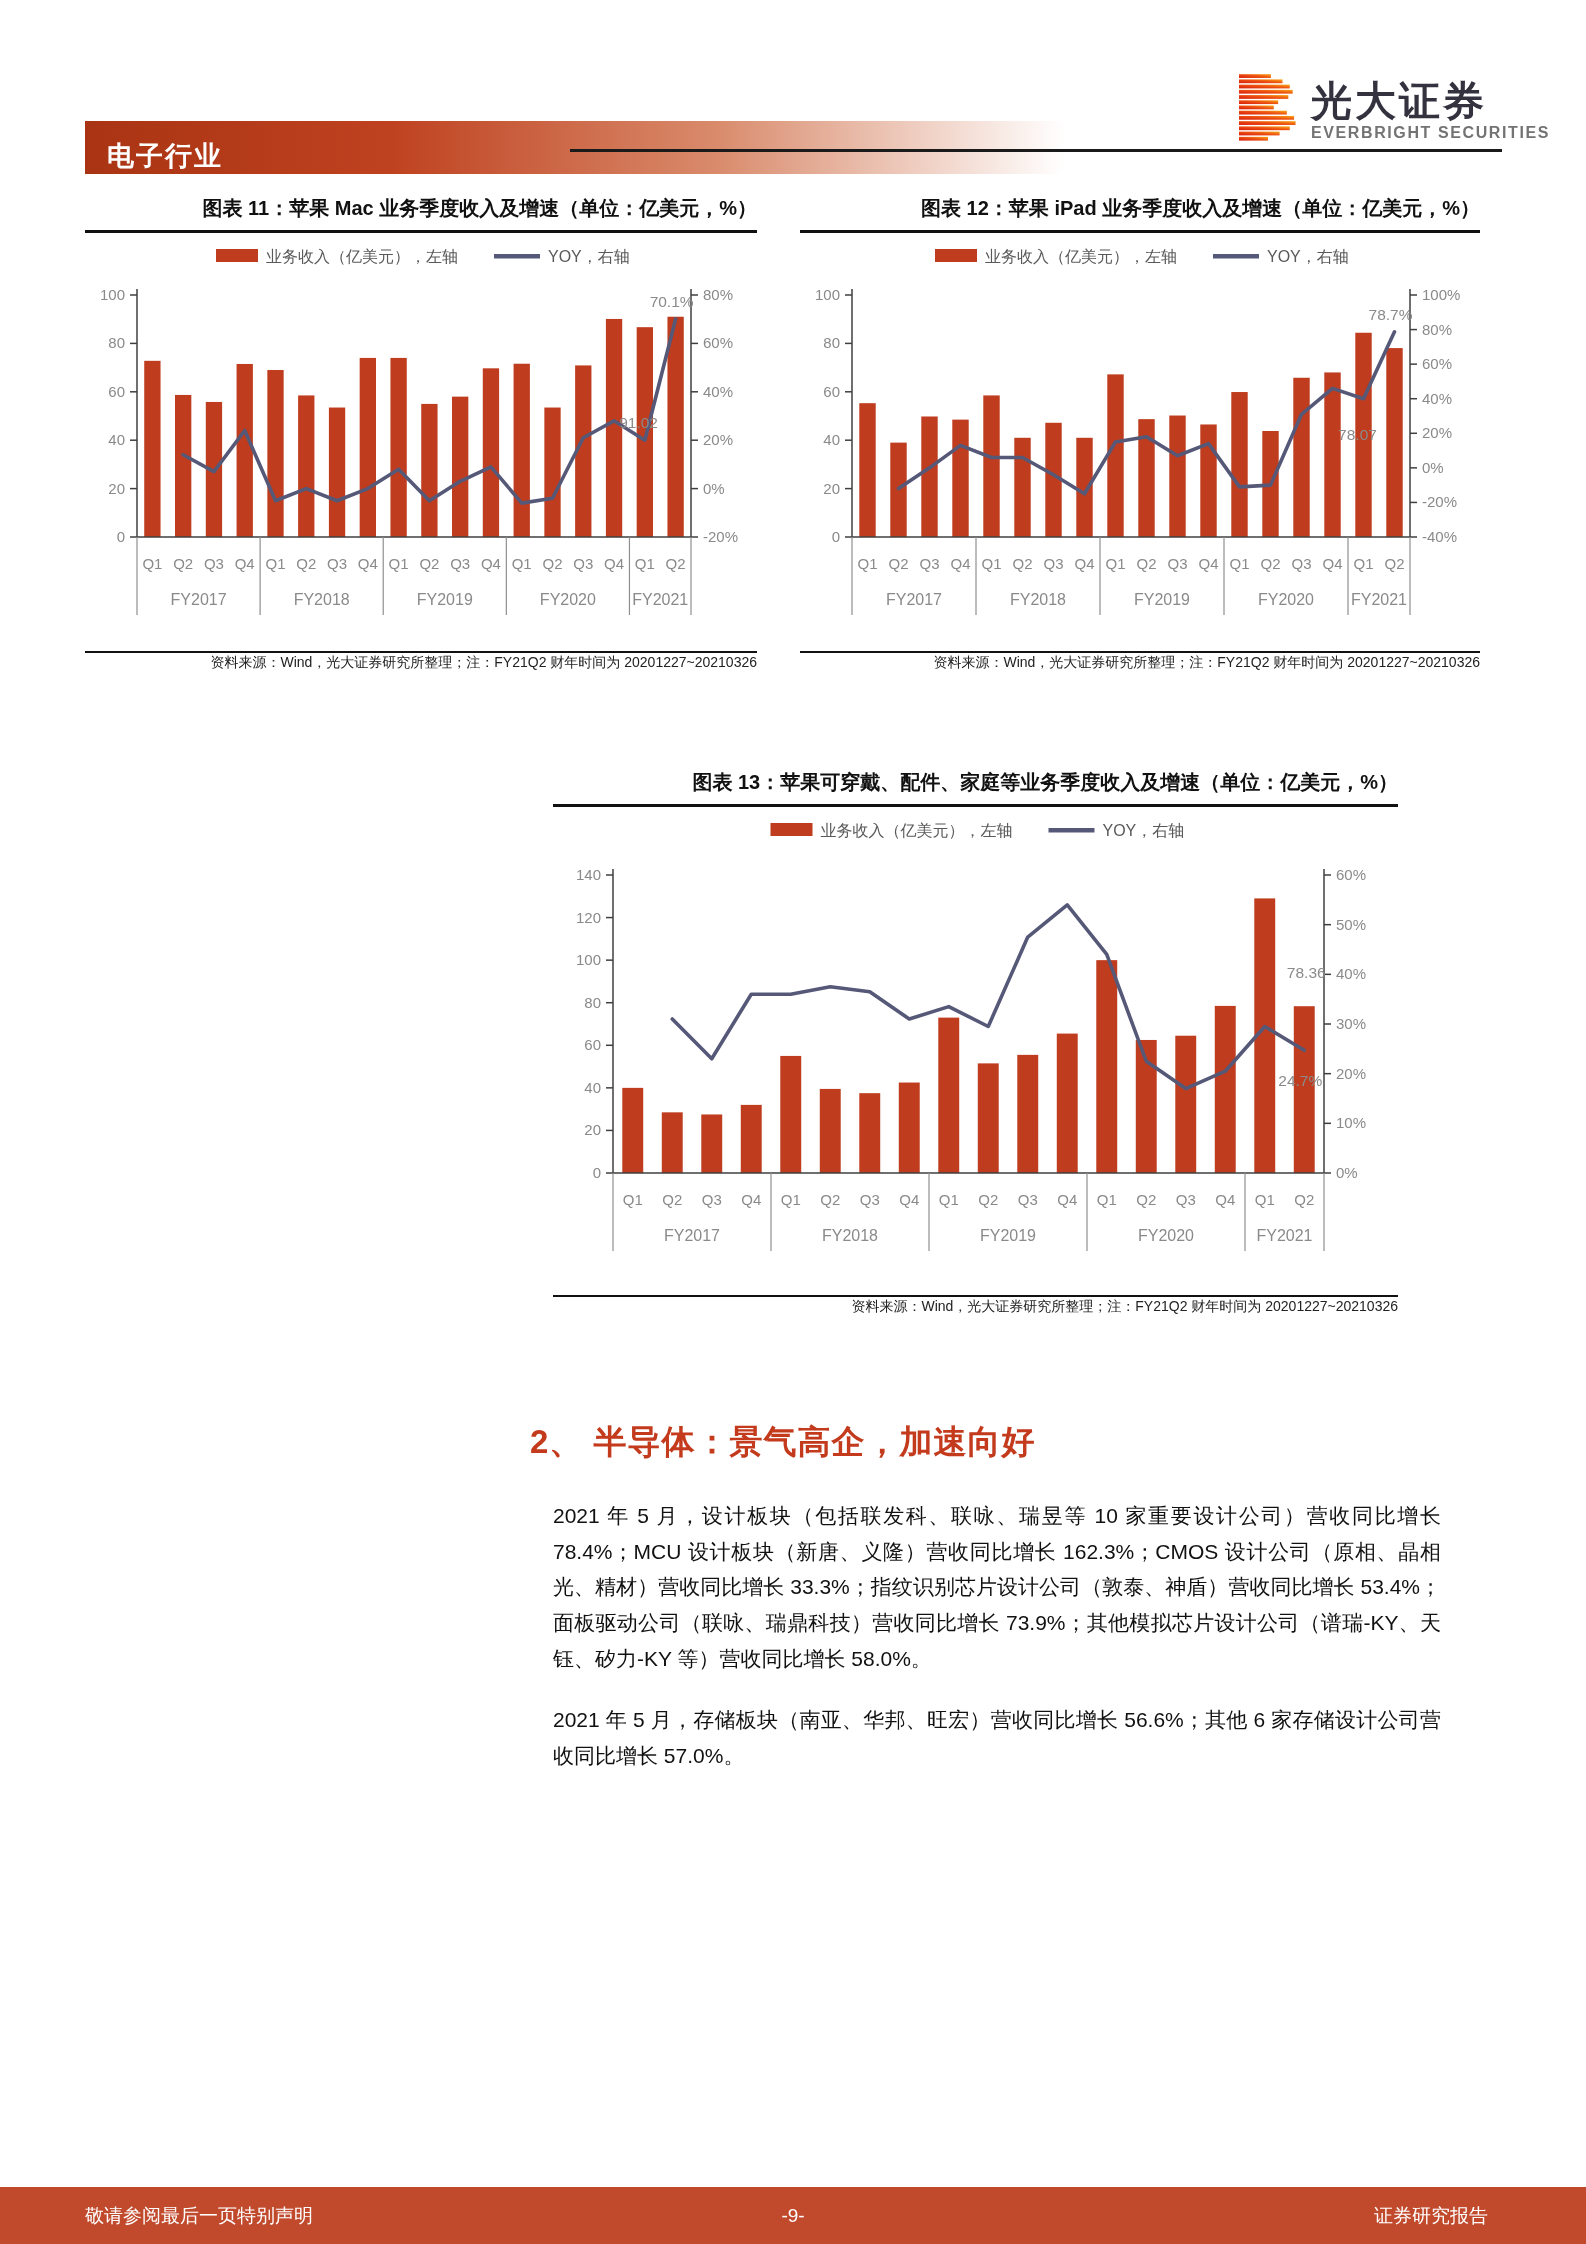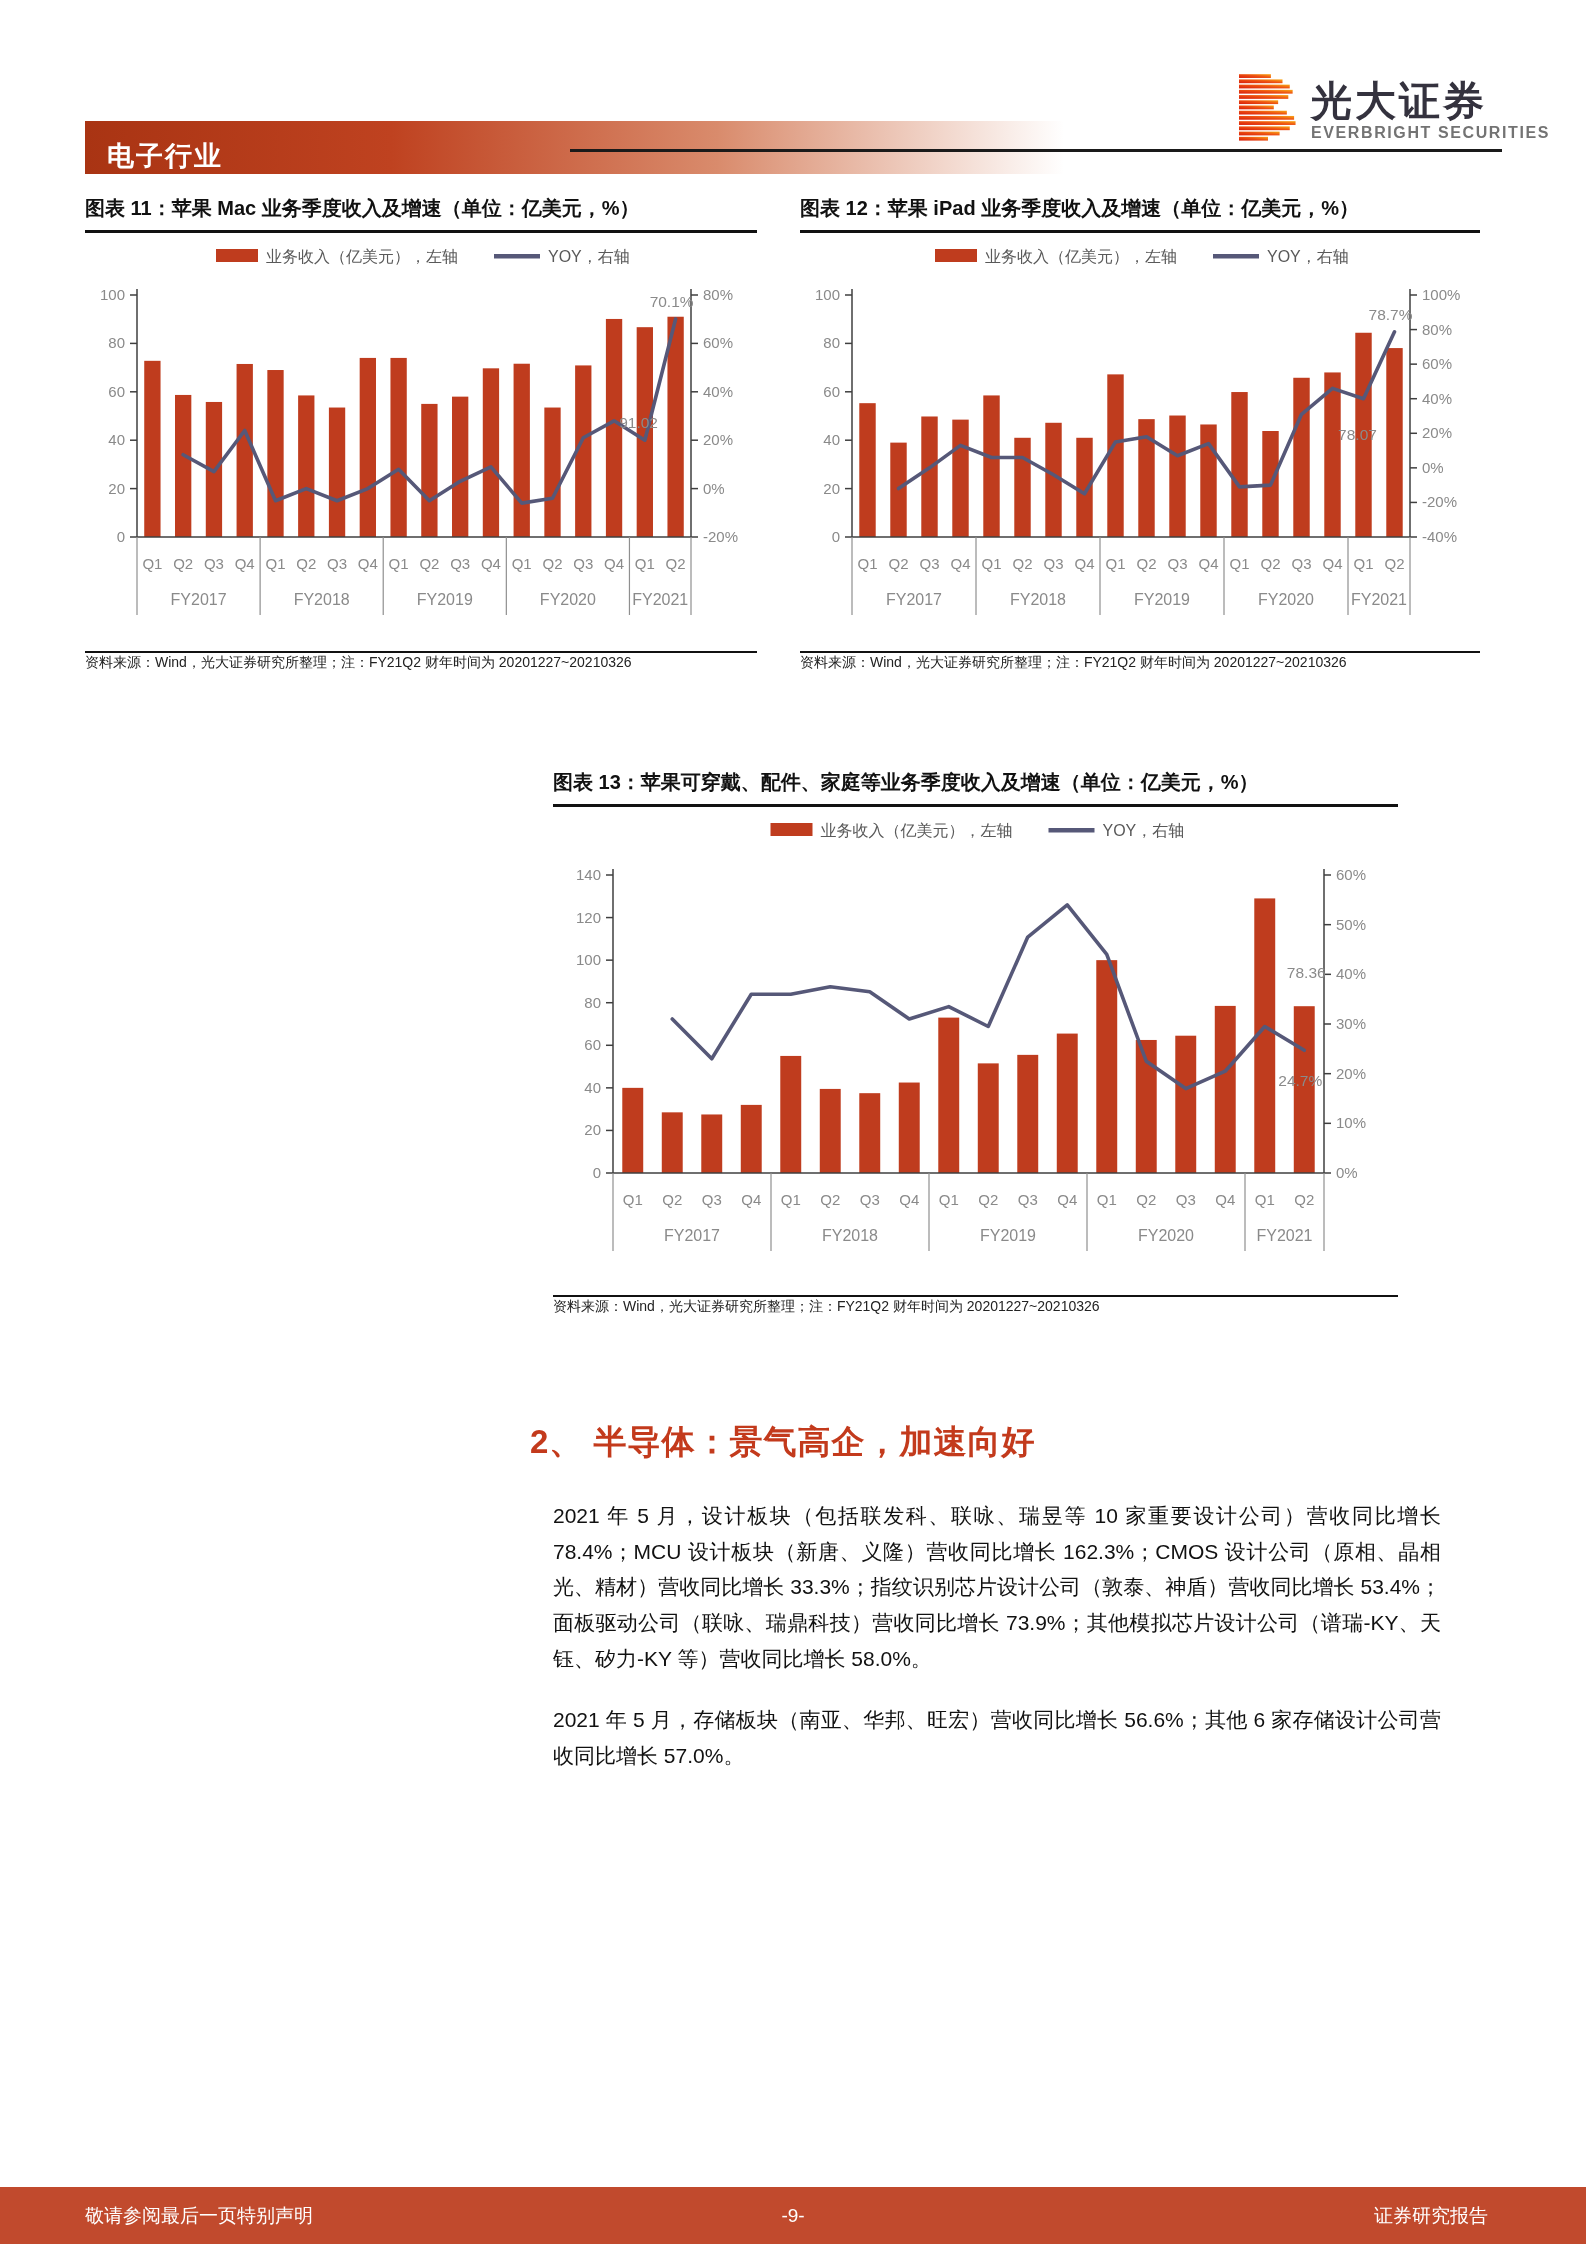--- a/index.html
+++ b/index.html
@@ -8,21 +8,21 @@
   
   .hdr-bar{position:absolute;left:85px;top:94px;width:1020px;height:53px;
            background:linear-gradient(90deg,#a93413 0%,#bf4220 30%,#d98b6c 62%,rgba(255,255,255,0) 96%);
            display:flex;align-items:flex-end;margin-top:27px;}
   .hdr-bar .industry{color:#ffffff;font-size:27px;font-weight:bold;padding-left:22px;letter-spacing:2px;}
   .hdr-rule{position:absolute;left:570px;top:149px;width:932px;height:3px;background:#1a1a1a;}
   .brand{position:absolute;right:36px;top:74px;display:flex;align-items:center;gap:14px;}
   .brand .cnname{font-size:41px;font-weight:bold;color:#34323e;letter-spacing:3px;line-height:1.05;}
   .brand .enname{font-size:16px;font-weight:bold;color:#737373;letter-spacing:1.6px;}
   
-  .fig{position:absolute;}
+  .fig{position:absolute;text-align:right;}
   .fig-title{font-size:20px;font-weight:bold;color:#111111;line-height:1.25;}
   .fig-rule{height:3px;background:#111111;margin-top:9px;}
   .fig svg{display:block;margin-top:4px;}
   .src-rule{height:2px;background:#111111;margin-top:14px;}
   .src-text{font-size:14px;color:#222222;margin-top:1px;}
   
   .sec-head{position:absolute;left:530px;top:1420px;width:900px;
             font-size:33px;font-weight:bold;color:#c33a1c;letter-spacing:1px;}
   .paras{position:absolute;left:553px;top:1498px;width:888px;}
   .paras p{margin:0 0 26px 0;font-size:21px;line-height:1.7;color:#111111;text-align:justify;}

